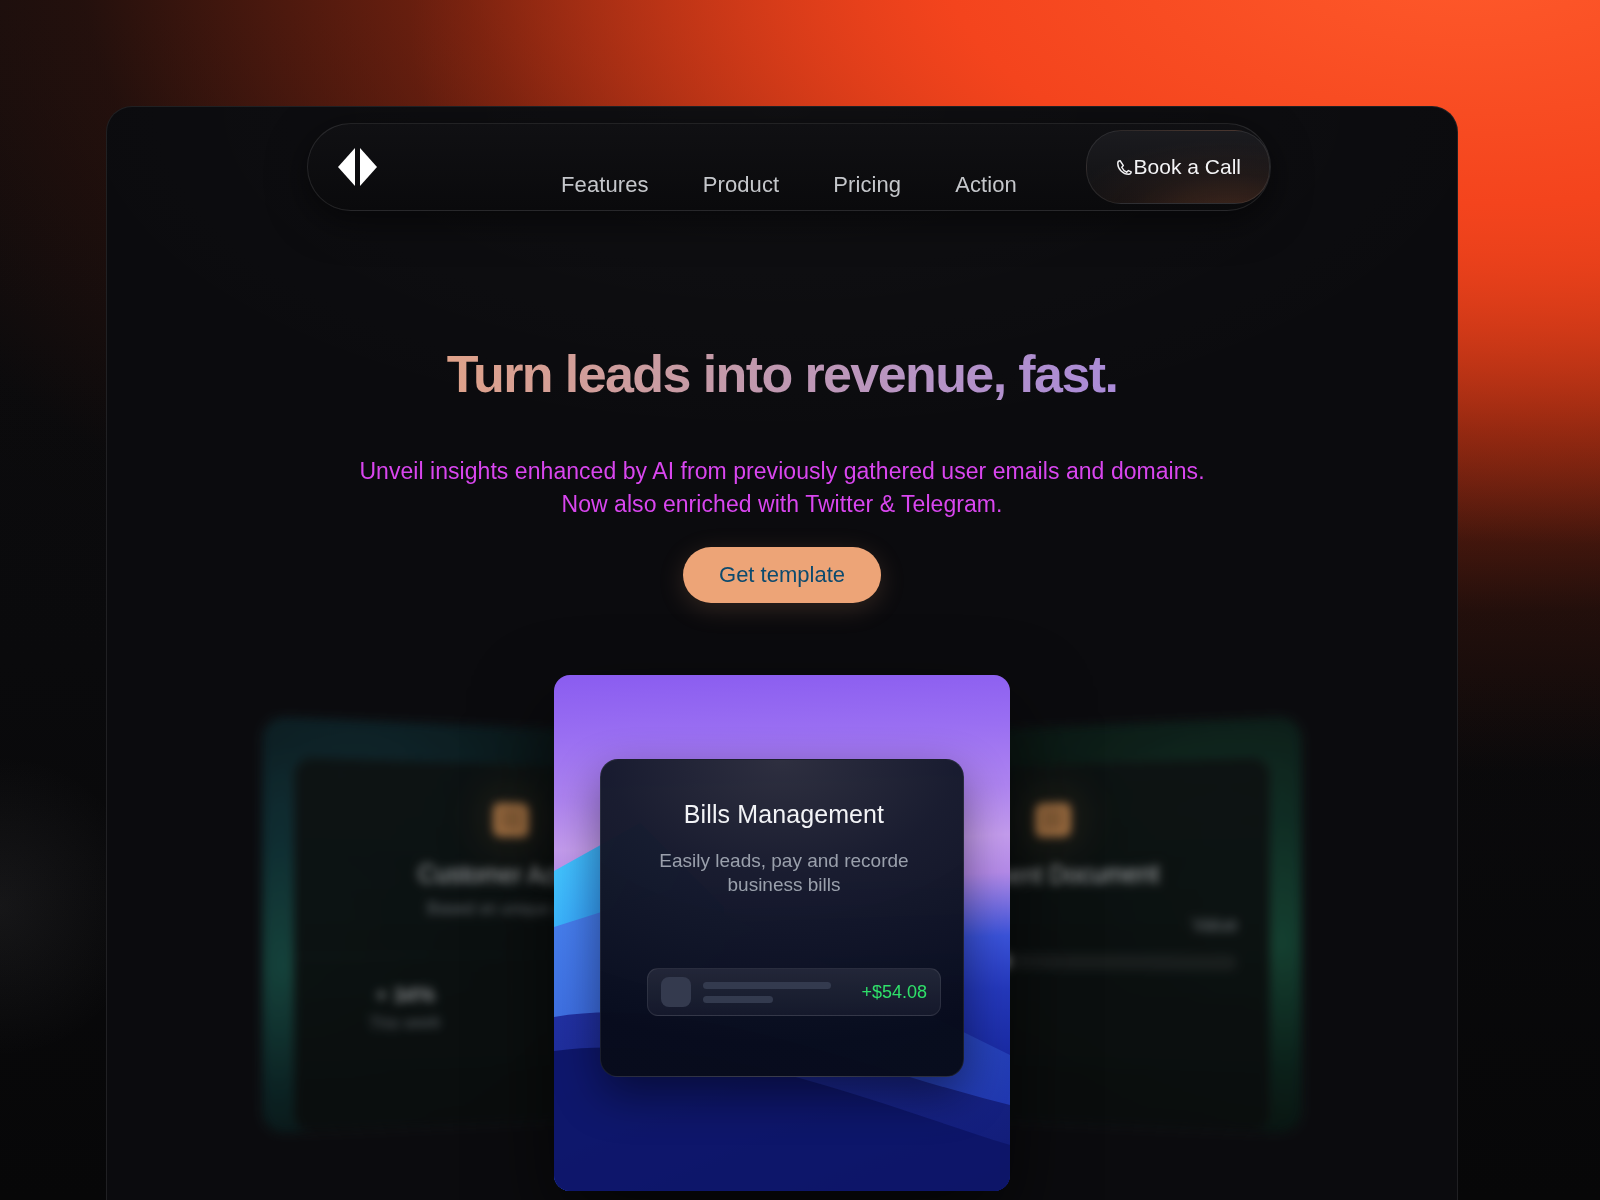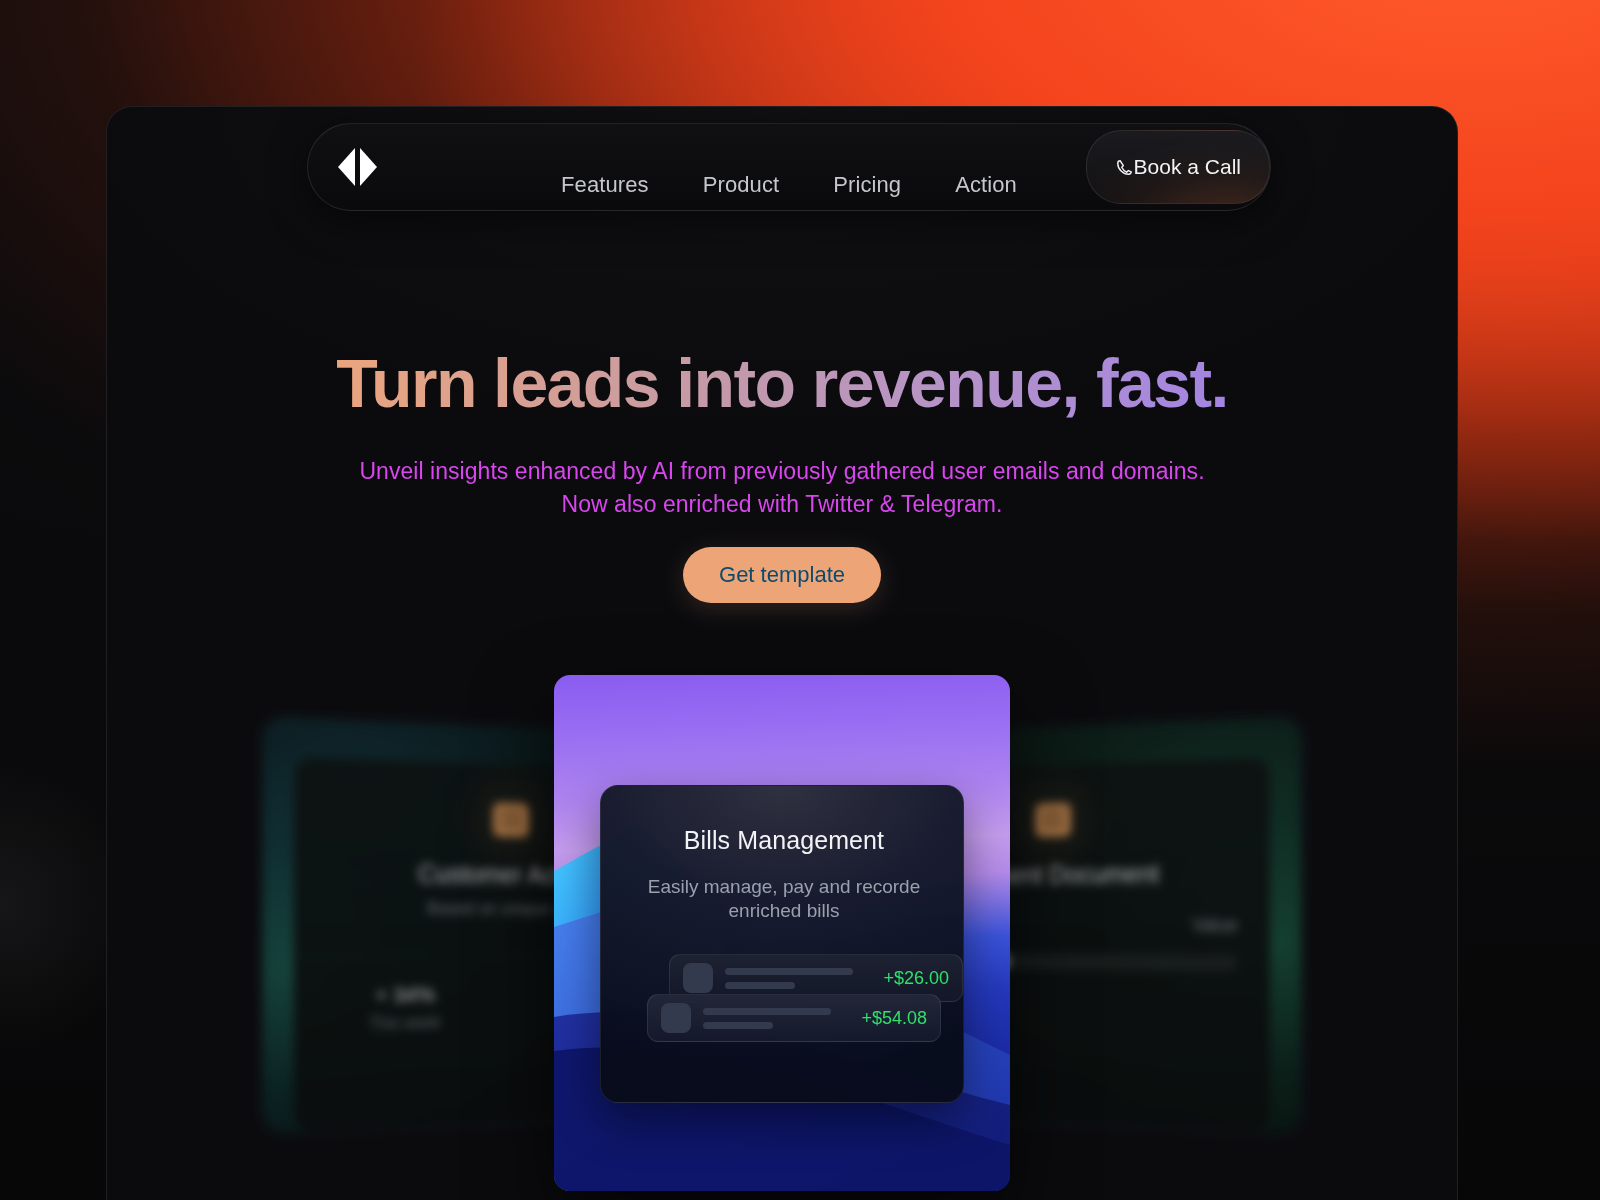--- a/index.html
+++ b/index.html
@@ -95,21 +95,21 @@
       linear-gradient(180deg,#1b1b1f 0%,#101012 100%);
     color:#f3f3f5; font-size:21px;
     cursor:pointer; white-space:nowrap;
   }
   #book-call svg { flex:none; }
 
   
   #hero-title {
     position:absolute; top:240px; left:0; right:0;
     text-align:center;
-    font-size:68px; font-weight:bold;
+    font-size:52px; font-weight:bold;
     letter-spacing:-1.6px;
     line-height:1.06;
     background:linear-gradient(97deg,#fbb26a 0%,#f0a777 13%,#d9a091 30%,#c49aa8 45%,#b794c4 60%,#a98ada 76%,#9a7ceb 92%,#9377f0 100%);
     -webkit-background-clip:text; background-clip:text;
     -webkit-text-fill-color:transparent; color:transparent;
     white-space:nowrap;
   }
   #hero-sub {
     position:absolute; top:348px; left:0; right:0;
     text-align:center;
@@ -206,21 +206,21 @@
     background:linear-gradient(178deg,
         #8a5cf0 0%, #9a6ff2 12%, #ae84ef 24%,
         #c49ced 33%, #b48ae8 40%,
         #3a52d8 52%, #2438bb 62%,
         #1a2ba4 74%, #141f88 86%, #0f1870 100%);
   }
   #card-center .wave {
     position:absolute; inset:0; pointer-events:none;
   }
   #center-panel {
-    position:absolute; left:46px; right:46px; top:110px;
+    position:absolute; left:46px; right:46px; top:84px;
     height:318px;
     border-radius:18px;
     background:
       radial-gradient(120% 90% at 50% 0%, rgba(44,46,60,0.98) 0%, rgba(22,26,44,0.98) 40%, rgba(8,12,28,0.99) 100%);
     border:1px solid rgba(255,255,255,0.075);
     box-shadow:0 18px 46px rgba(0,0,0,0.45);
     padding:40px 24px 0 28px;
     text-align:center;
   }
   #center-title { color:#f2f3f6; font-size:25px; letter-spacing:0.1px; }
@@ -342,30 +342,22 @@
           </linearGradient>
         </defs>
         <path d="M0,196 L86,148 L170,232 L170,516 L0,516 Z" fill="url(#wv1)" opacity="0.96"></path>
         <path d="M0,252 L120,214 L456,380 L456,516 L0,516 Z" fill="url(#wv2)" opacity="0.92"></path>
         <path d="M0,342 C140,318 300,392 456,430 L456,516 L0,516 Z" fill="url(#wv3)" opacity="0.96"></path>
         <path d="M0,376 C150,356 320,428 456,470 L456,516 L0,516 Z" fill="#0d1566" opacity="0.88"></path>
       </svg>
 
       <div id="center-panel">
         <div id="center-title">Bills Management</div>
-        <div id="center-desc">Easily manage, pay and recorde enriched bills</div>
-
-        <div class="txn" id="txn-1">
-          <div class="avatar"></div>
-          <div class="lines">
-              <i></i>
-              <i></i>
-            </div>
-          <div class="amt">+$26.00</div>
-        </div>
+        <div id="center-desc">Easily leads, pay and recorde business bills</div>
+
 
         <div class="txn" id="txn-2">
           <div class="avatar"></div>
           <div class="lines">
               <i></i>
               <i></i>
             </div>
           <div class="amt">+$54.08</div>
         </div>
       </div>

